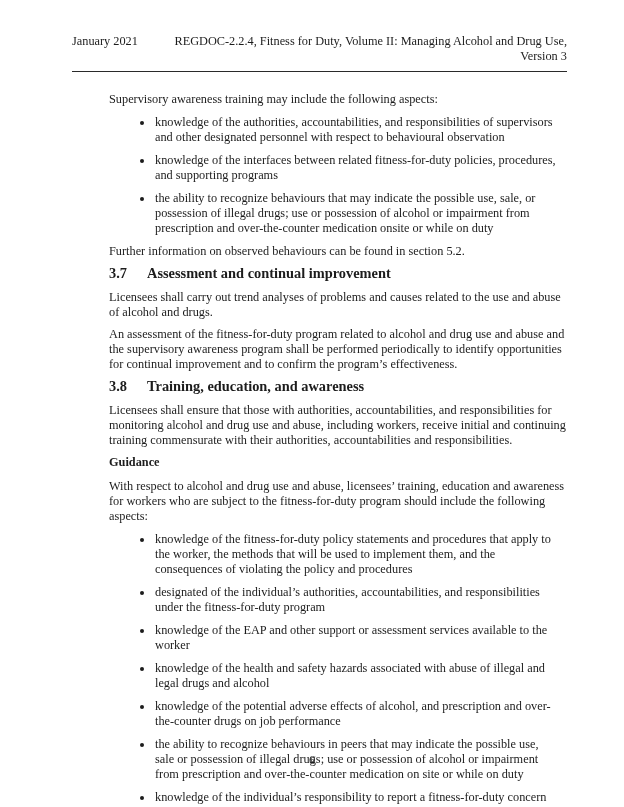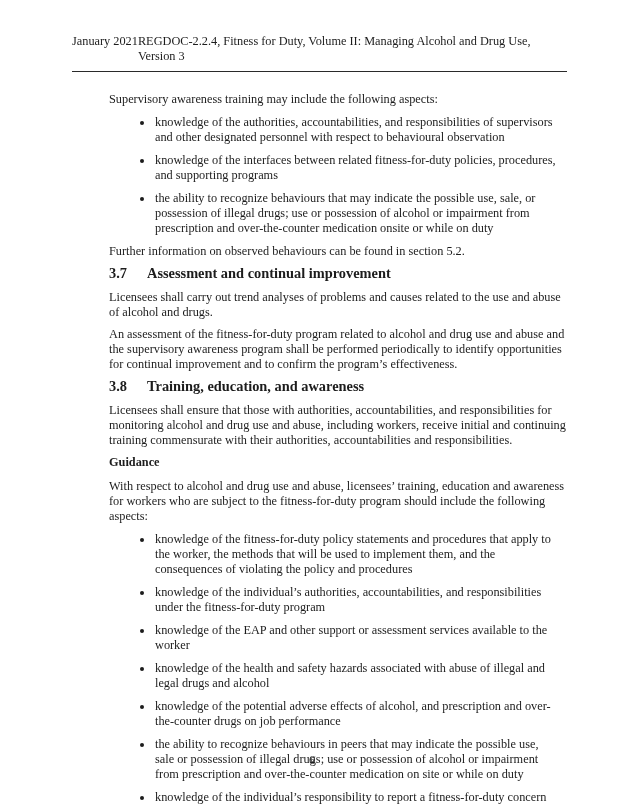--- a/index.html
+++ b/index.html
@@ -19,21 +19,21 @@
   }
   .page-header {
     display: flex;
     justify-content: space-between;
     align-items: baseline;
     margin: 34px 57px 0 72px;
     padding-bottom: 7px;
     border-bottom: 1.3px solid #2a2a2a;
   }
   .header-date { white-space: nowrap; }
-  .header-title { }
+  .header-title { text-align: right; }
   .content {
     margin: 20px 57px 0 109px;
   }
   .para {
     margin: 0 0 7px 0;
   }
   .bullet-list {
     margin: 0 0 7px 0;
     padding: 0 0 0 37px;
     list-style: disc outside;
@@ -97,21 +97,21 @@
   </h3>
 
   <p class="para">Licensees shall ensure that those with authorities, accountabilities, and responsibilities for monitoring alcohol and drug use and abuse, including workers, receive initial and continuing training commensurate with their authorities, accountabilities and responsibilities.</p>
 
   <h4 class="guidance-heading">Guidance</h4>
 
   <p class="para">With respect to alcohol and drug use and abuse, licensees’ training, education and awareness for workers who are subject to the fitness-for-duty program should include the following aspects:</p>
 
   <ul class="bullet-list">
     <li>knowledge of the fitness-for-duty policy statements and procedures that apply to the worker, the methods that will be used to implement them, and the consequences of violating the policy and procedures</li>
-    <li>knowledge of the individual’s authorities, accountabilities, and responsibilities under the fitness-for-duty program</li>
+    <li>designated of the individual’s authorities, accountabilities, and responsibilities under the fitness-for-duty program</li>
     <li>knowledge of the EAP and other support or assessment services available to the worker</li>
     <li>knowledge of the health and safety hazards associated with abuse of illegal and legal drugs and alcohol</li>
     <li>knowledge of the potential adverse effects of alcohol, and prescription and over-the-counter drugs on job performance</li>
     <li>the ability to recognize behaviours in peers that may indicate the possible use, sale or possession of illegal drugs; use or possession of alcohol or impairment from prescription and over-the-counter medication on site or while on duty</li>
     <li>knowledge of the individual’s responsibility to report a fitness-for-duty concern and the ability to initiate appropriate actions related to self- and peer-reporting</li>
   </ul>
 
   <p class="para">Additional requirements and guidance related to training can be found in sections 3.6.2, 6.1, 6.2 and 6.5.</p>
 
 </main>

